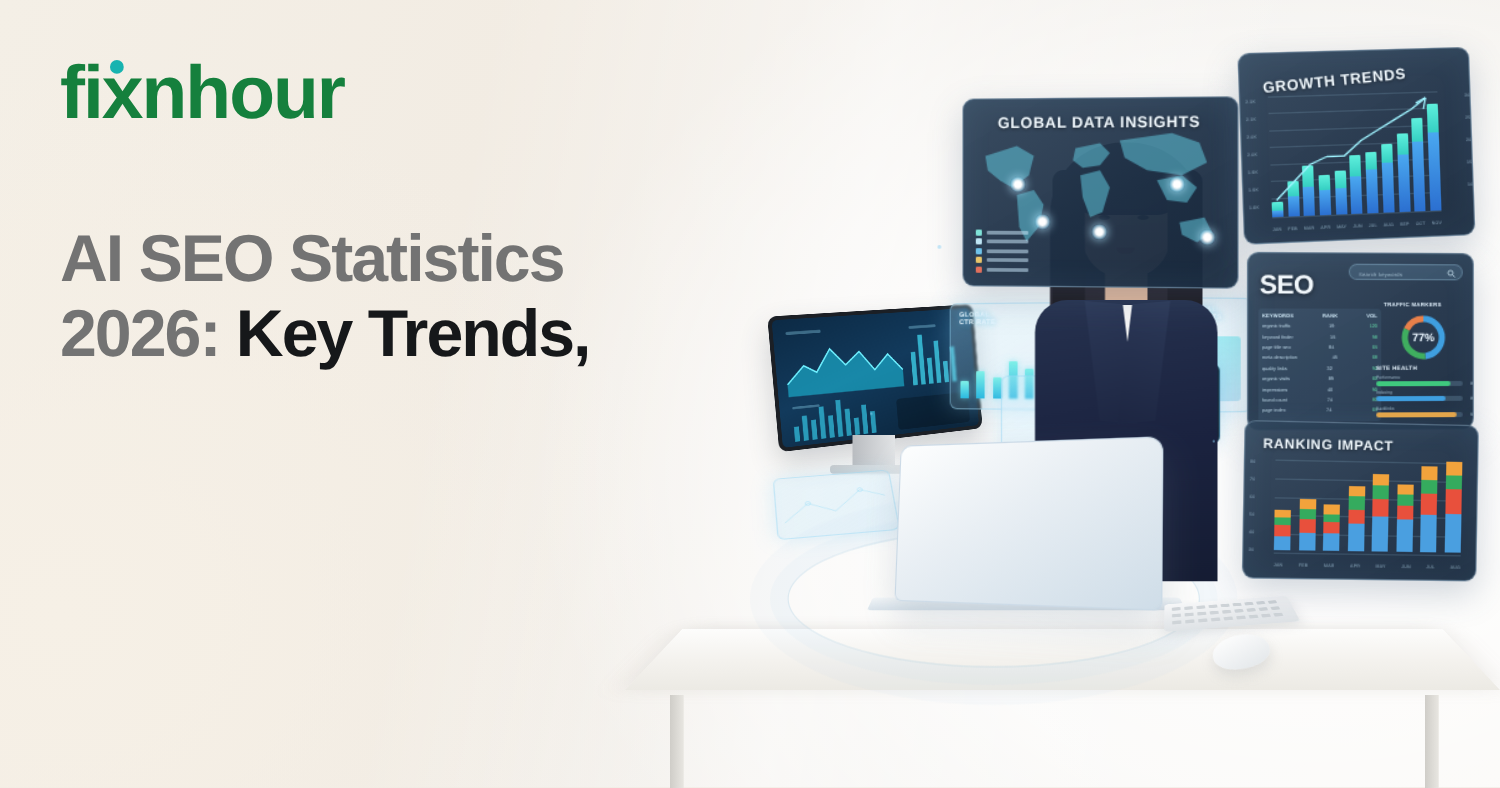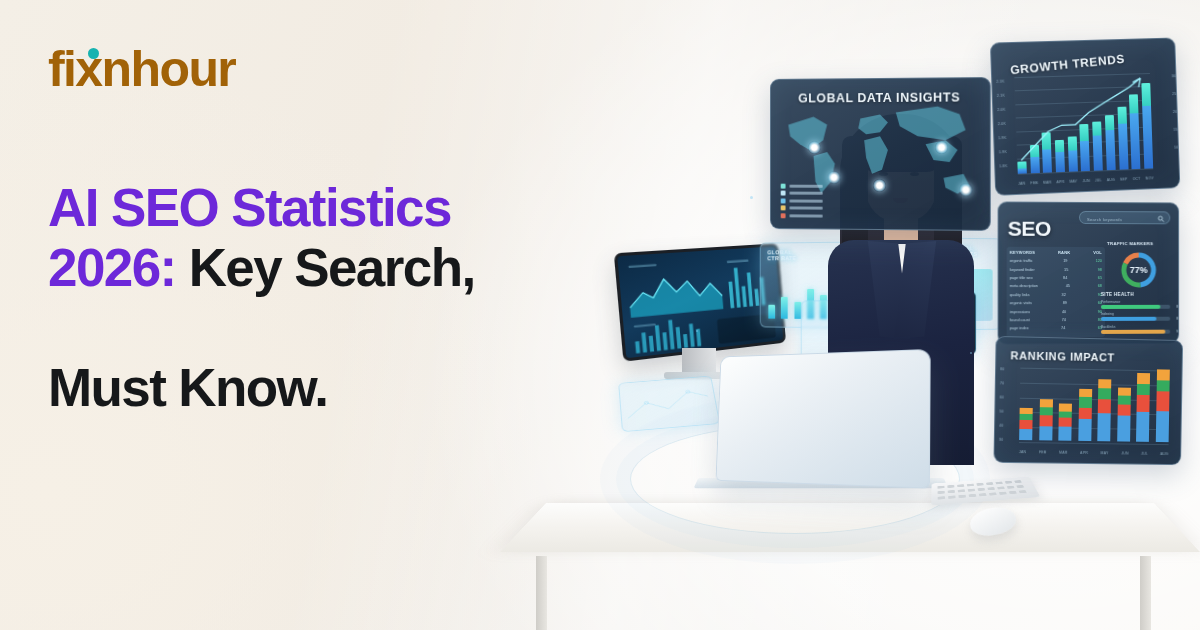--- a/index.html
+++ b/index.html
@@ -19,37 +19,37 @@
       linear-gradient(115deg, #f4efe6 0%, #f2ece3 30%, #eeeae4 52%, #f0eeea 70%, #f3efe8 100%);
   }
   .bg-sheen {
     position:absolute; inset:0;
     background:linear-gradient(100deg, rgba(255,255,255,0) 30%, rgba(255,255,255,0.55) 55%, rgba(255,255,255,0) 80%);
   }
 
   
   .logo {
     position:absolute; left:48px; top:44px;
-    font-size:50px; font-weight:700; letter-spacing:-1.6px;
-    color:#a16207; line-height:1;
+    font-size:60px; font-weight:700; letter-spacing:-1.6px;
+    color:#15803d; line-height:1;
   }
   .logo .dot {
     position:absolute; width:11px; height:11px; border-radius:50%;
     background:#17b3b0; left:40px; top:4px;
   }
 
   
   .headline {
     position:absolute; left:48px; top:178px;
     width:600px;
     font-size:53px; font-weight:700; line-height:1.13;
     letter-spacing:-1.6px;
     color:#16181a;
   }
-  .headline .accent { color:#6d28d9; }
+  .headline .accent { color:#737373; }
 
   
   .scene { position:absolute; left:500px; top:0; width:700px; height:630px; }
 
   
   .desk {
     position:absolute; left:0; bottom:78px; width:700px; height:120px;
     background:linear-gradient(180deg,#fdfdfc 0%, #f4f2ee 55%, #eceae4 100%);
     transform:perspective(700px) rotateX(62deg);
     transform-origin:bottom center;
@@ -301,23 +301,22 @@
 <div class="bg"></div>
 <div class="bg-sheen"></div>
 
 <div class="logo">
   <span>fixnhour</span>
   <span class="dot"></span>
 </div>
 
 <h1 class="headline">
   <span class="accent">AI SEO Statistics</span><br>
-  <span class="accent">2026:</span><span> Key Search,</span><br>
+  <span class="accent">2026:</span><span> Key Trends,</span><br>
   <br>
-  <span>Must Know.</span>
 </h1>
 
 <div class="scene">
 
   <div class="desk"></div>
   <div class="desk-rings"></div>
   <div class="desk-leg" style="left:36px;"></div>
   <div class="desk-leg" style="left:640px;"></div>
 
   <div class="monitor">

